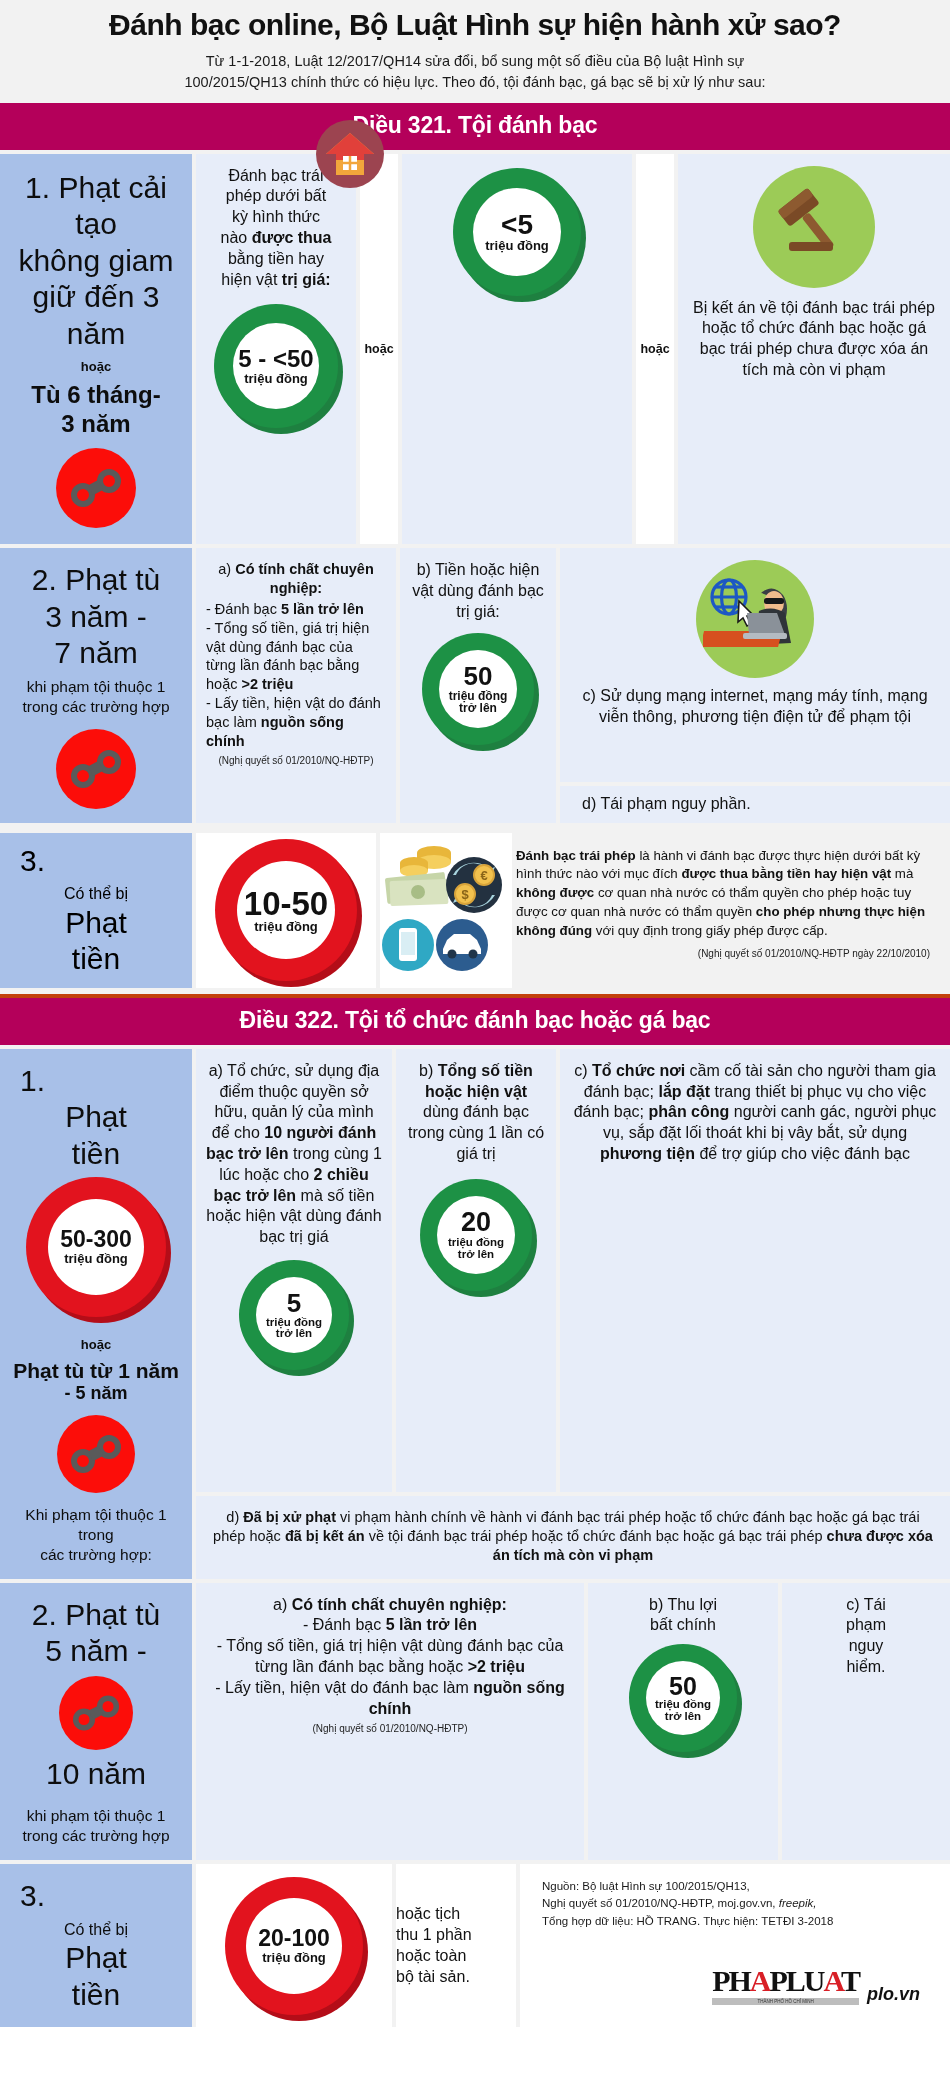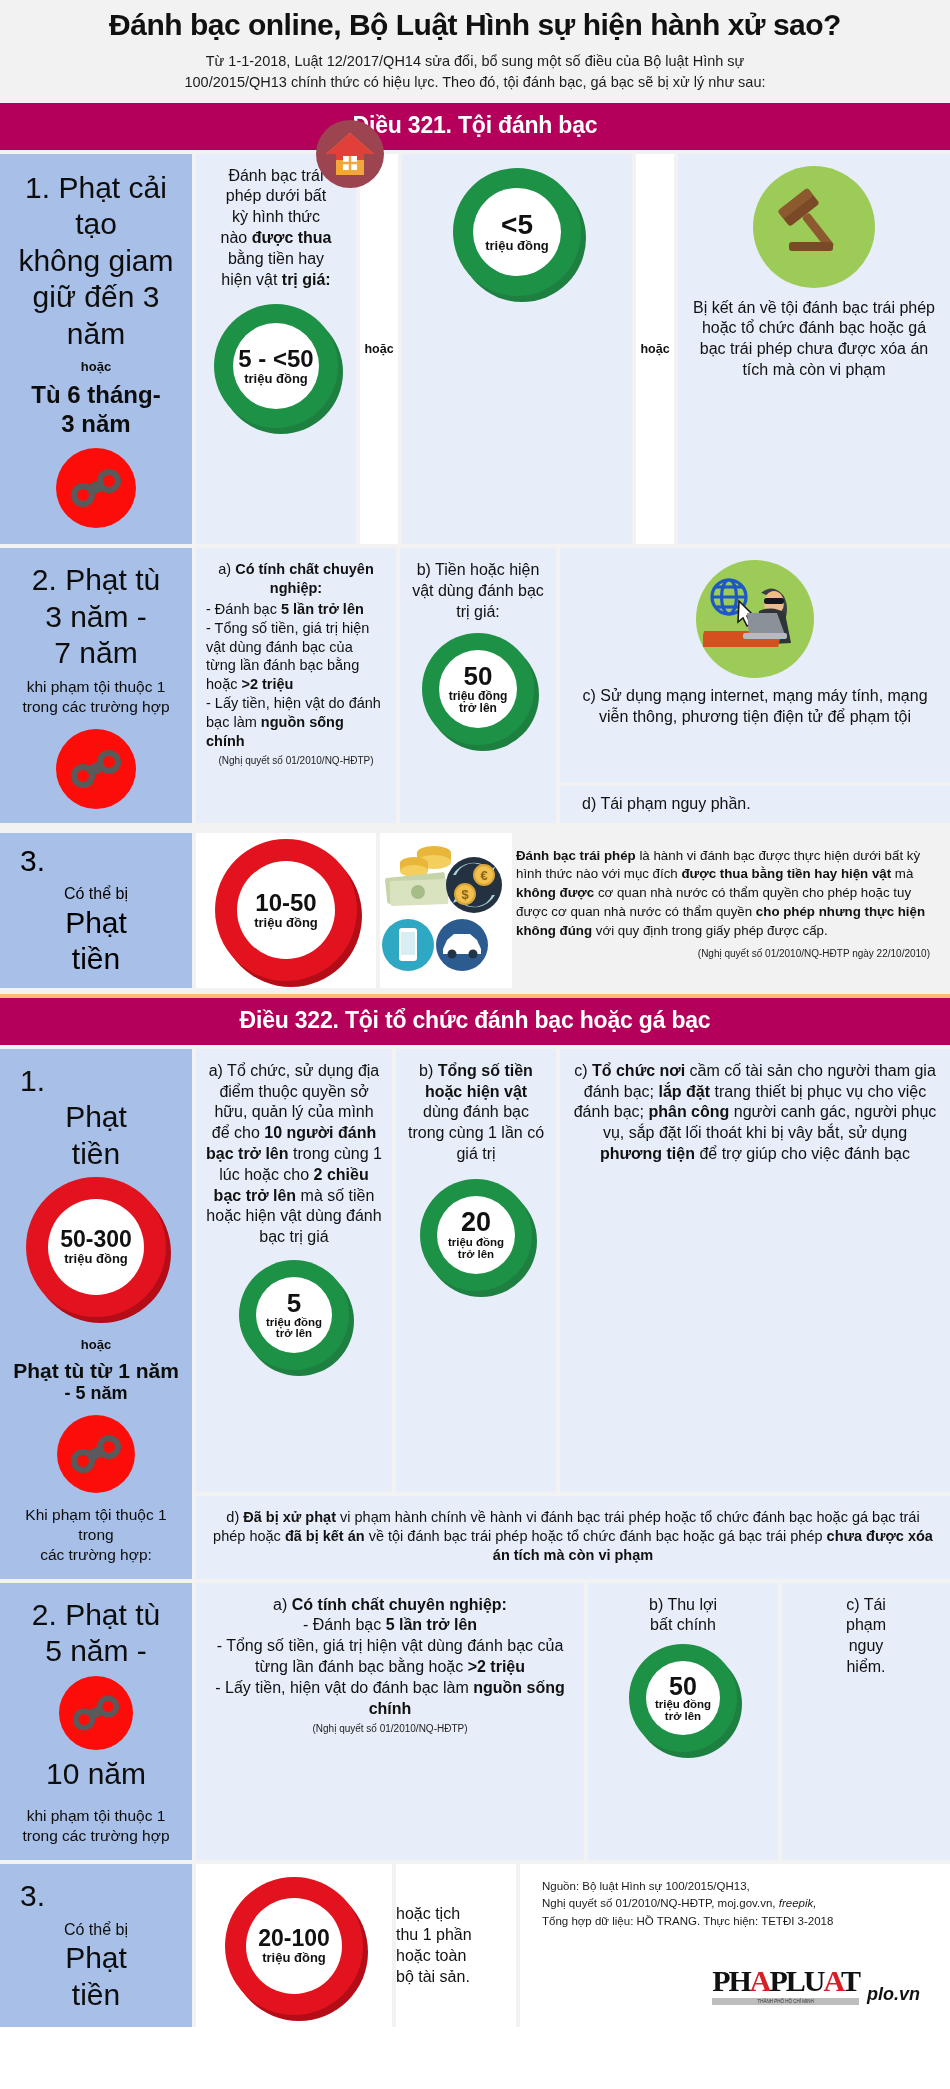--- a/index.html
+++ b/index.html
@@ -3,21 +3,21 @@
 <meta charset="utf-8">
 <style>
   * { box-sizing: border-box; margin: 0; padding: 0; }
   html, body {
     width: 950px;
     background: #ffffff;
     font-family: "Liberation Sans", sans-serif;
   }
   body { width: 950px; height: 2089px; position: relative; overflow: hidden; }
 
-  .page { width: 950px; position: relative; background: #fdba74; }
+  .page { width: 950px; position: relative; background: #c2410c; }
 
   
   .header { background: #f2f2f2; padding: 8px 30px 10px; text-align: center; }
   .title {
     font-size: 30px; font-weight: bold; color: #111; letter-spacing: -0.5px;
     line-height: 1.12; font-stretch: condensed;
   }
   .subtitle {
     margin-top: 9px; font-size: 14.5px; color: #1b1b1b; line-height: 1.45;
   }
@@ -281,21 +281,21 @@
       <div class="lh-small" style="font-size:16px;">Có thể bị</div>
       <div class="lh-big">Phạt</div>
       <div class="lh-big">tiền</div>
     </div>
 
     <div class="white" style="width:180px;display:flex;align-items:center;justify-content:center;">
       <div class="donut red" style="width:142px;height:142px;">
         <div class="shade"></div>
         <div class="ring"></div>
         <div class="hole" style="width:98px;height:98px;">
-          <div class="d-val" style="font-size:24px;">10-50</div>
+          <div class="d-val" style="font-size:33px;">10-50</div>
           <div class="d-unit" style="font-size:13px;">triệu đồng</div>
         </div>
       </div>
     </div>
 
     <div class="white def-icons" style="width:132px;position:relative;">
       <svg width="132" height="150" viewBox="0 0 132 150">
         <g>
           <ellipse cx="54" cy="20" rx="17" ry="7" fill="#e8b63a"></ellipse>
           <rect x="37" y="20" width="34" height="9" fill="#e8b63a"></rect>

